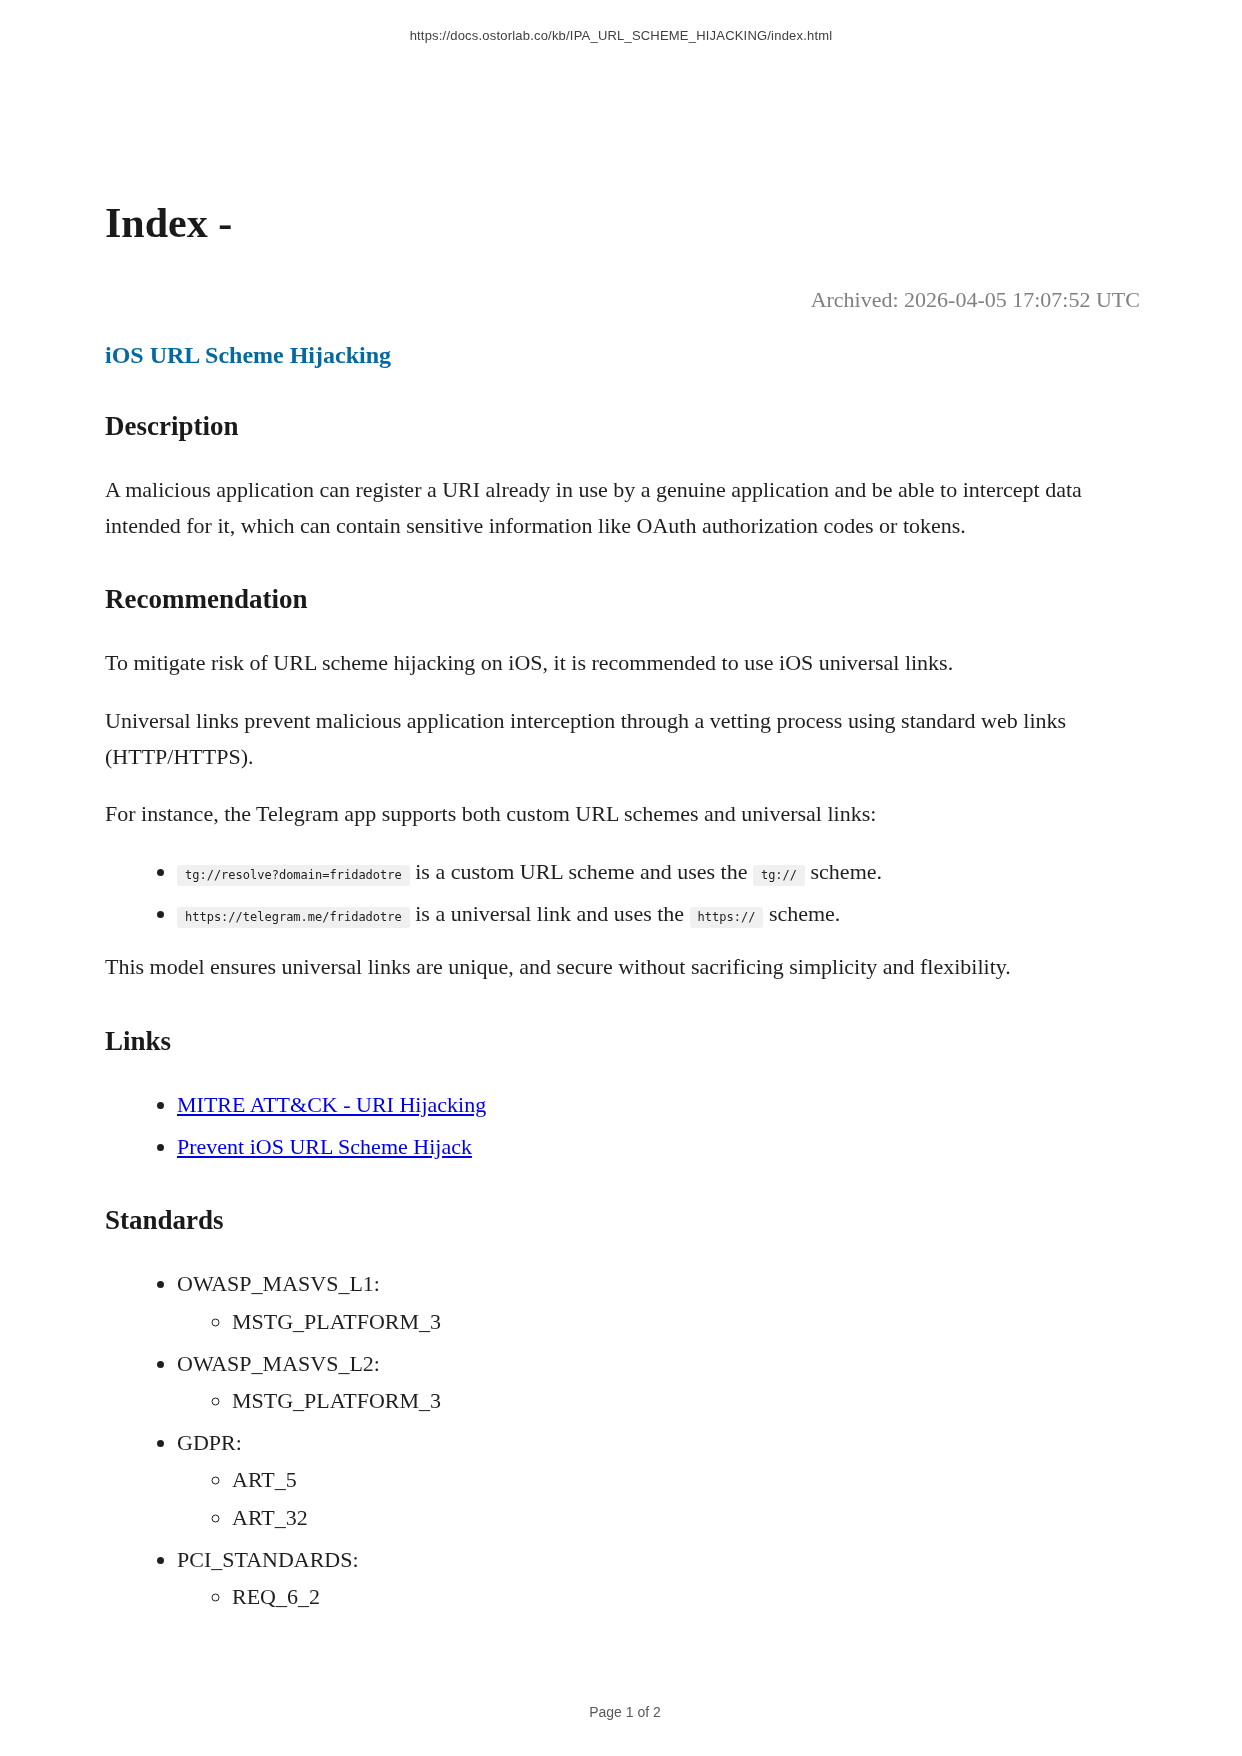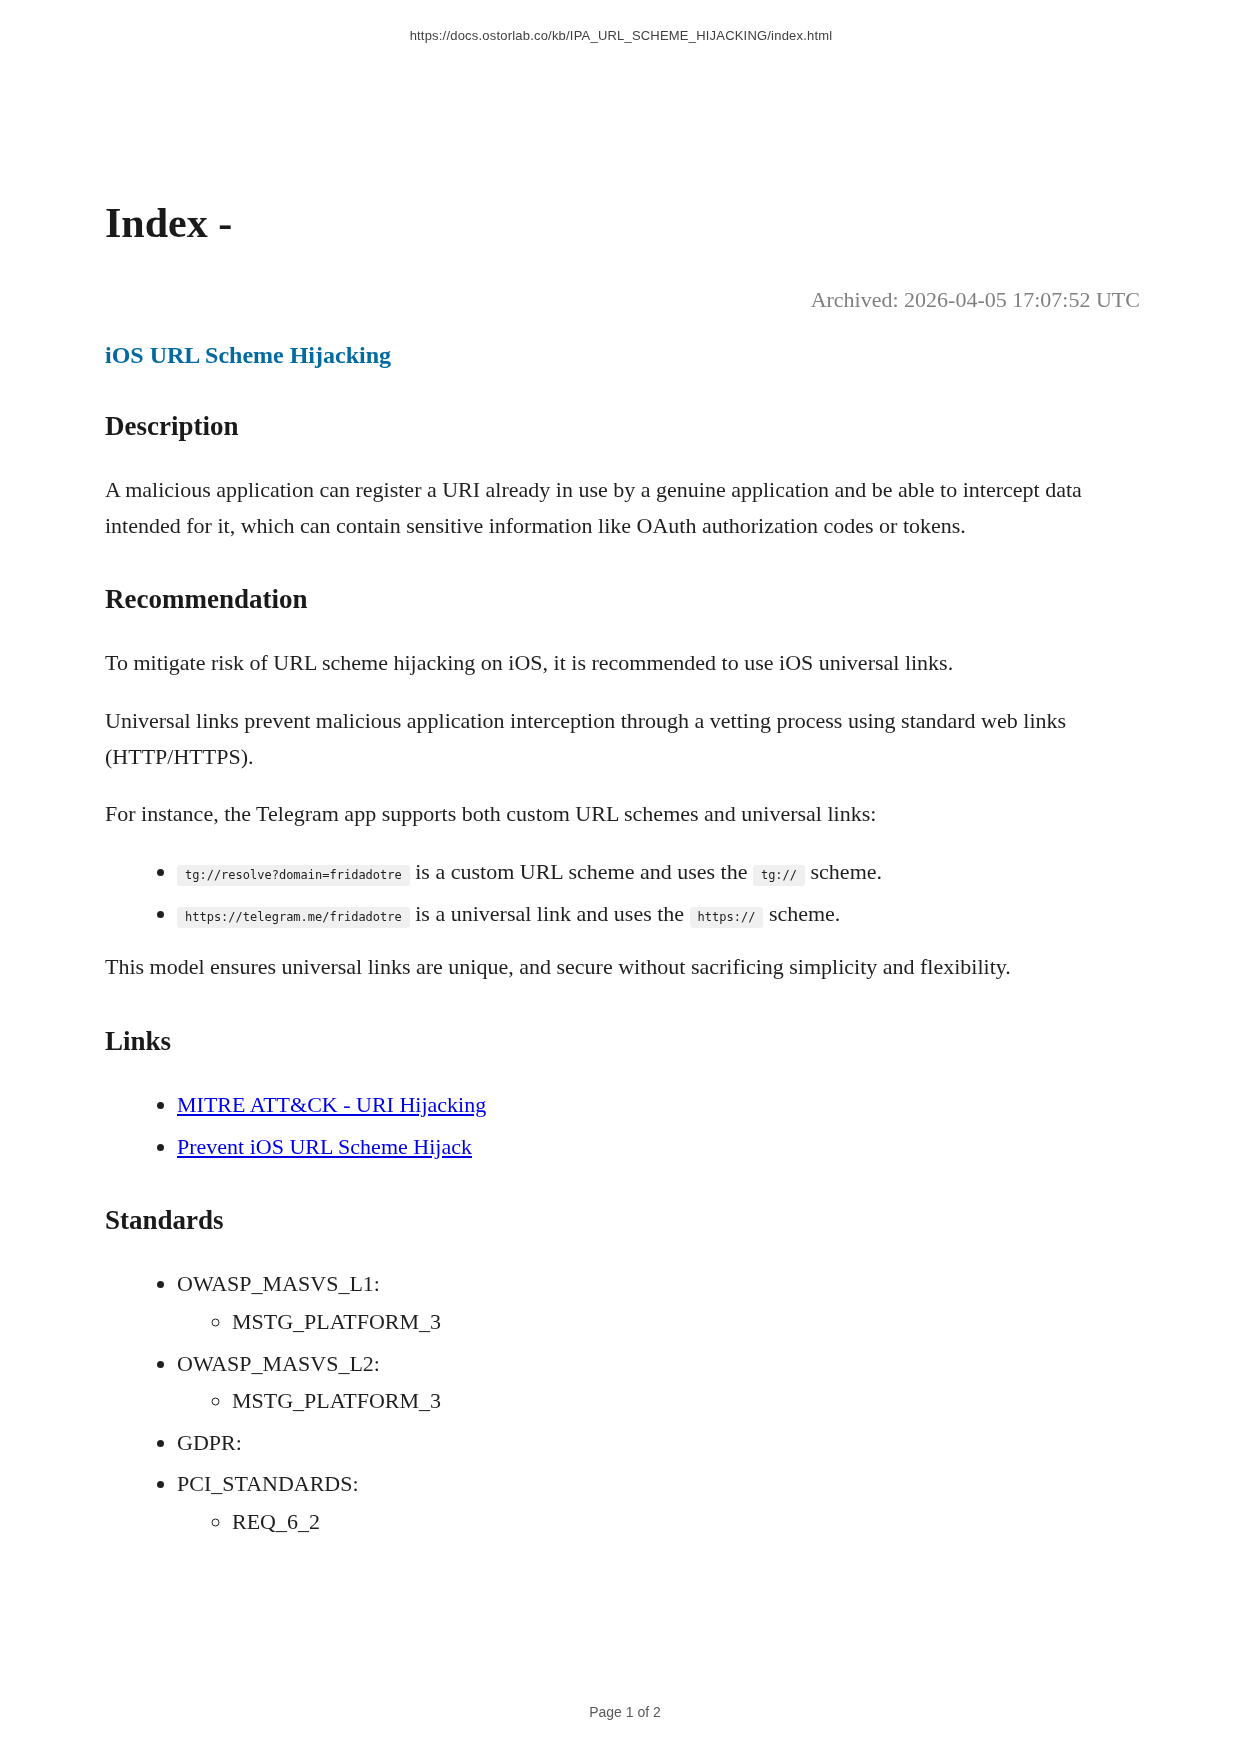--- a/index.html
+++ b/index.html
@@ -137,20 +137,24 @@
         </ul>
       </li>
       <li>
         <span>OWASP_MASVS_L2:</span>
         <ul class="nested-list">
           <li>MSTG_PLATFORM_3</li>
         </ul>
       </li>
       <li>
         <span>GDPR:</span>
+        <ul class="nested-list">
+          <li>ART_5</li>
+          <li>ART_32</li>
+        </ul>
       </li>
       <li>
         <span>PCI_STANDARDS:</span>
         <ul class="nested-list">
           <li>REQ_6_2</li>
         </ul>
       </li>
     </ul>
 
   </div>

